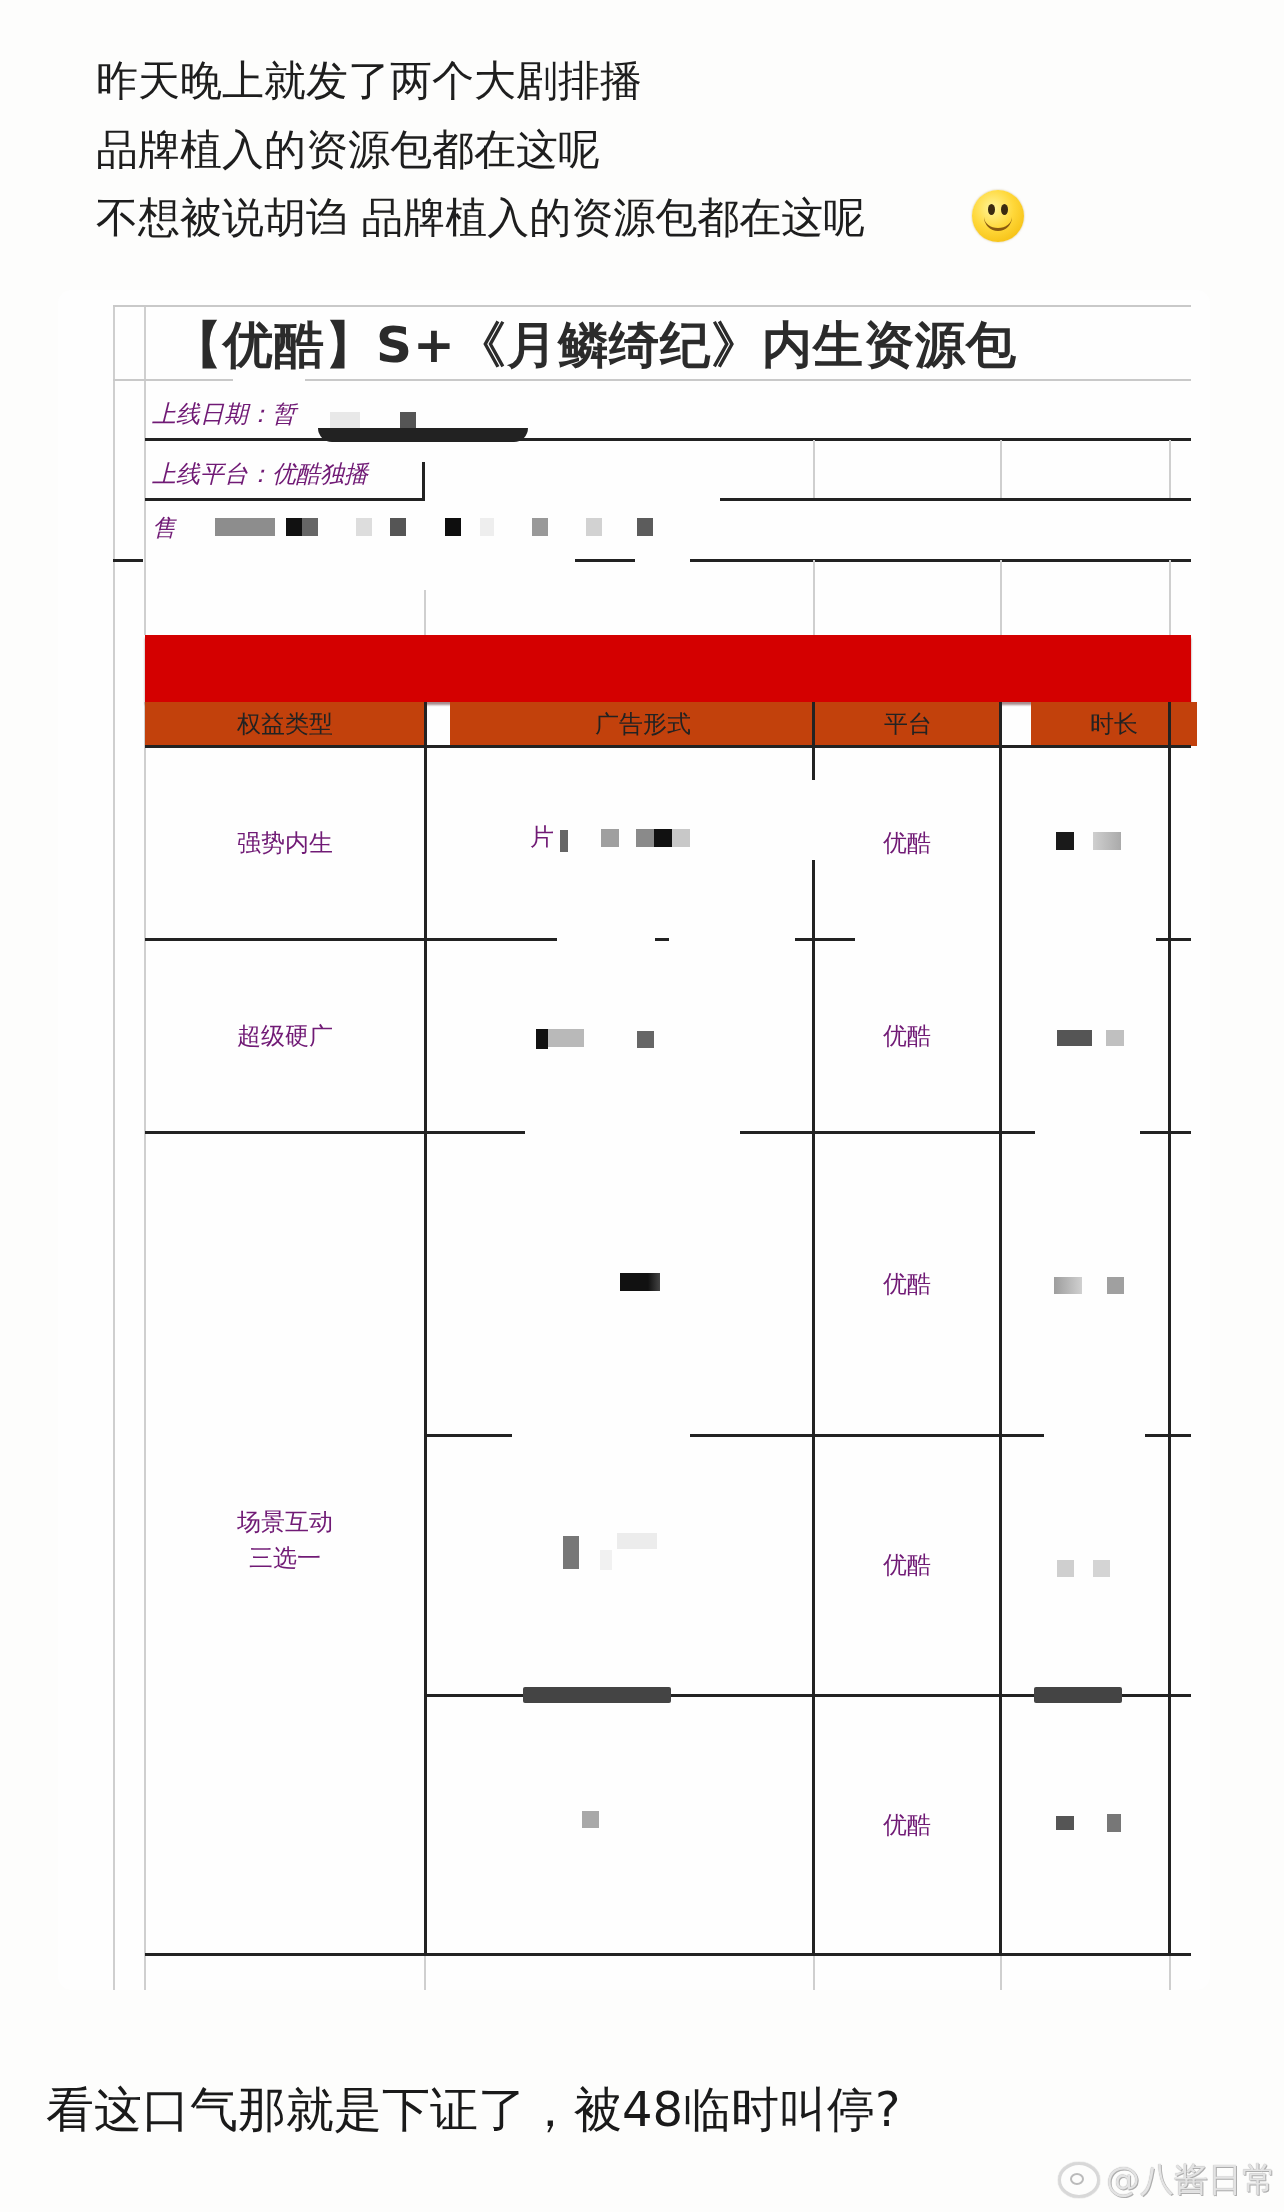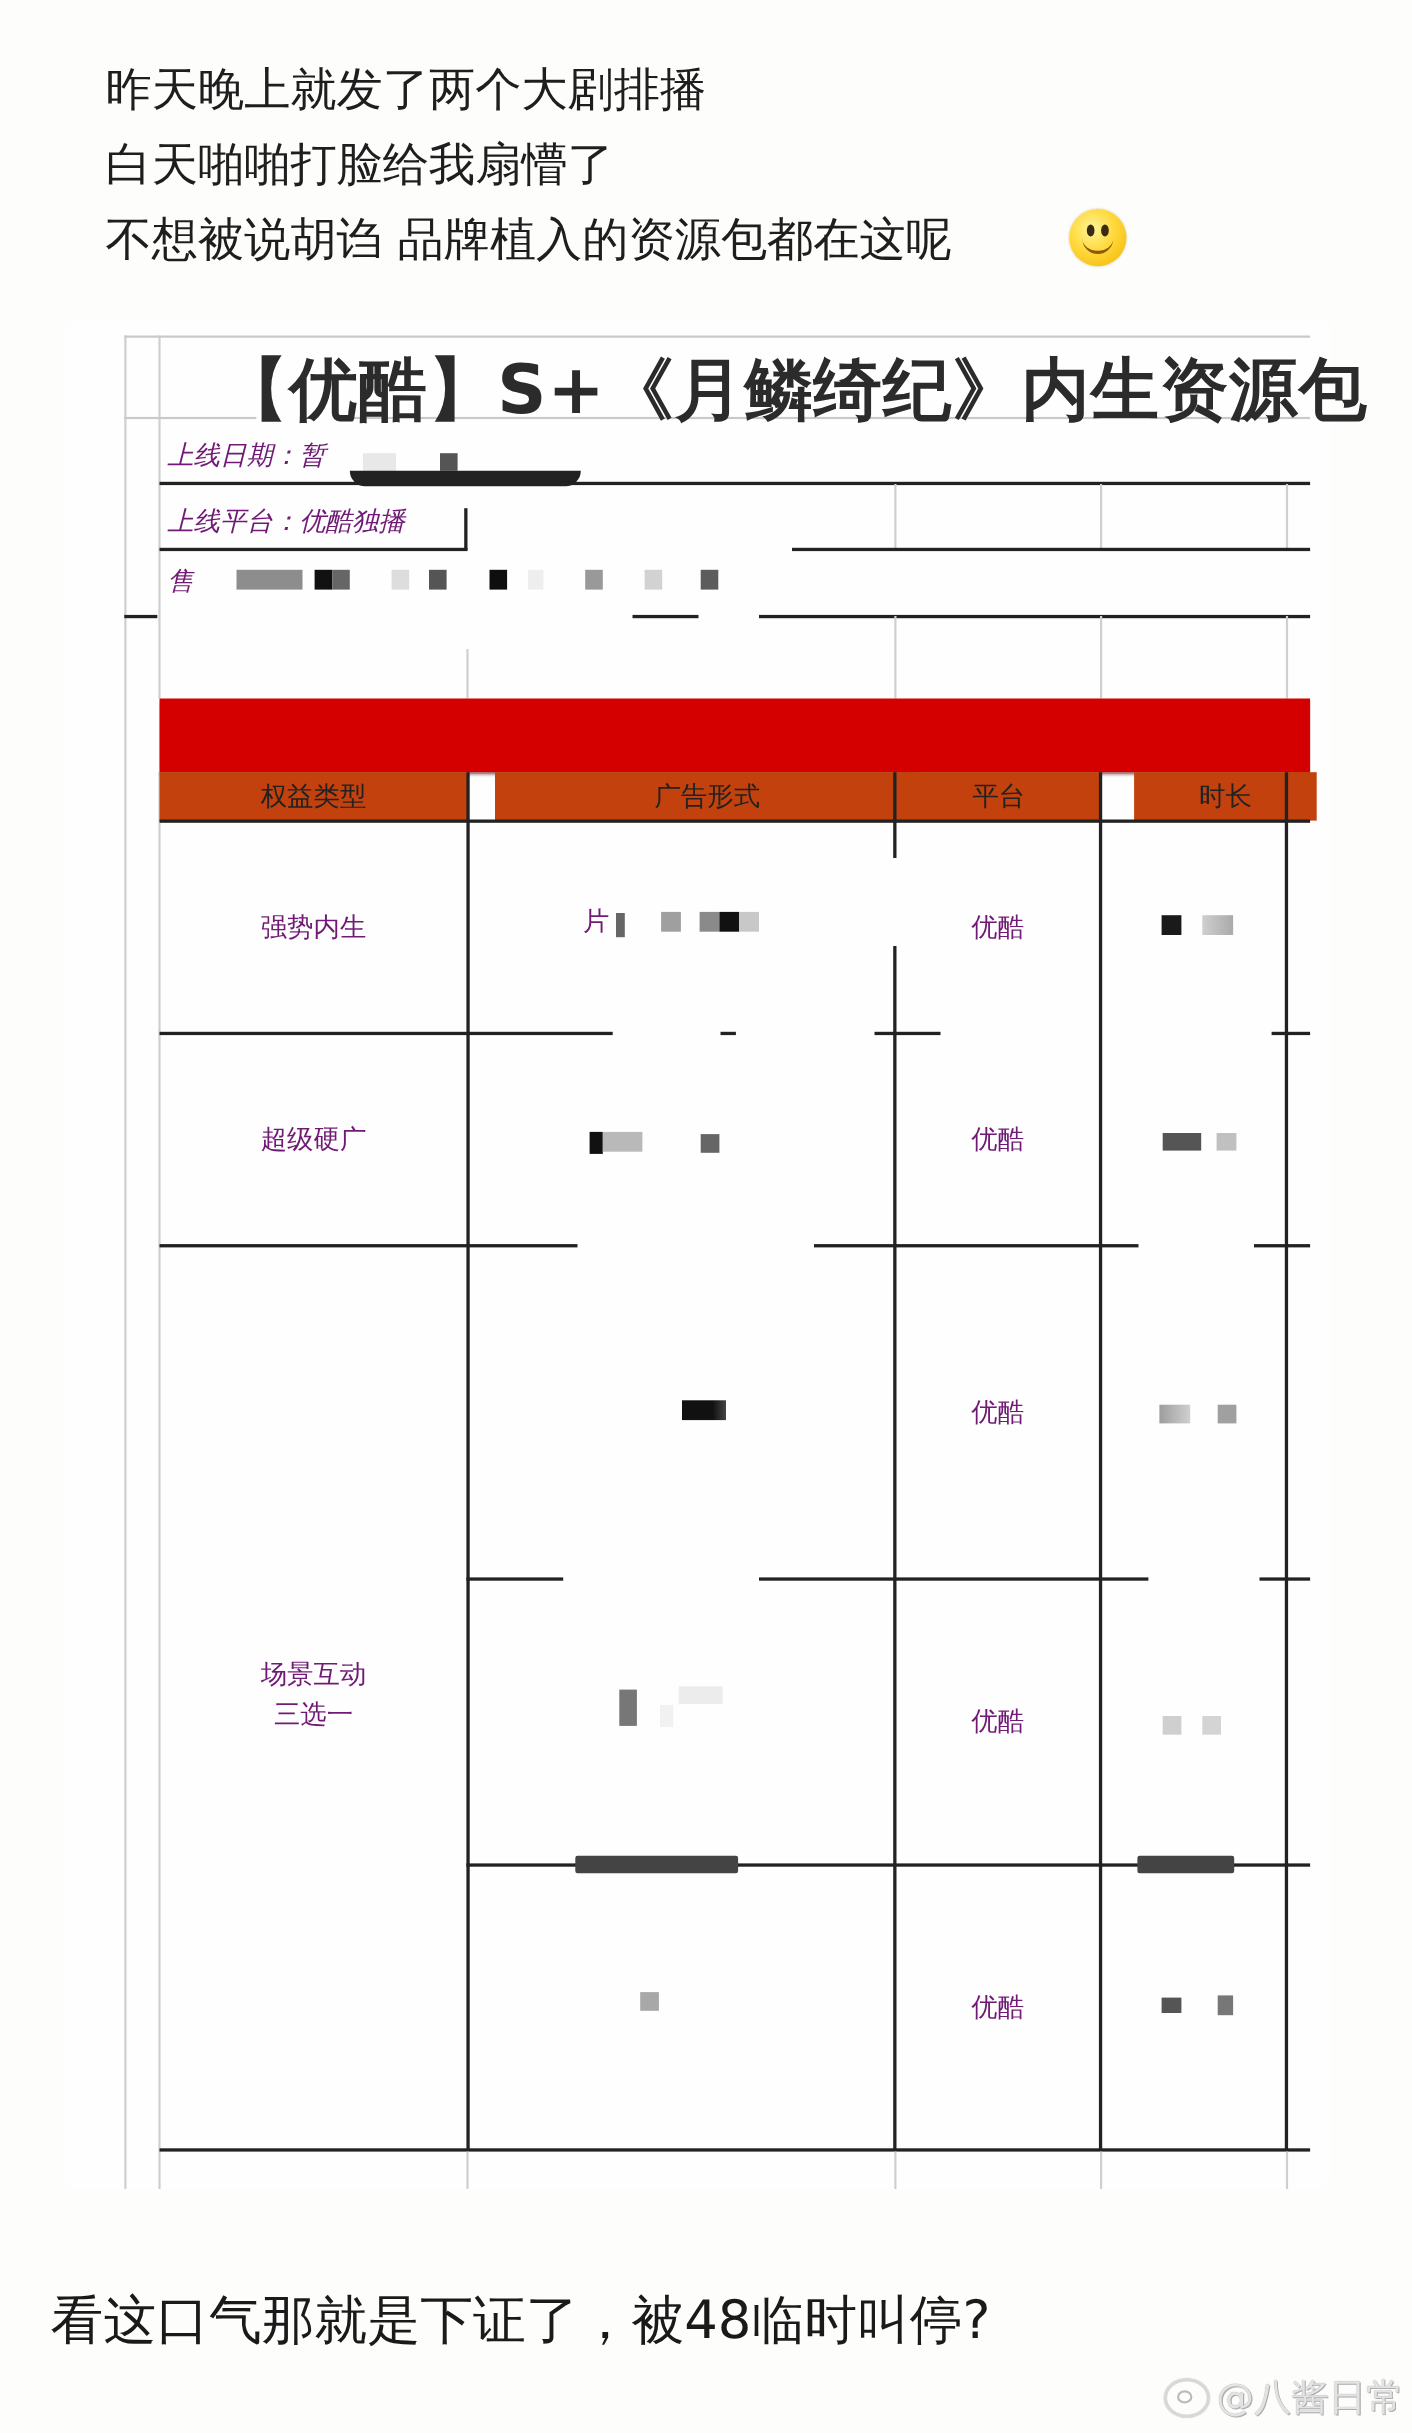--- a/index.html
+++ b/index.html
@@ -12,38 +12,38 @@
            box-shadow:0 0 2px rgba(160,120,0,0.5); }
   .emoji .eye { position:absolute; top:14px; width:7px; height:11px; border-radius:50%; background:#3a2a10; }
   .emoji .mouth { position:absolute; left:12px; top:22px; width:28px; height:16px; border-bottom:3px solid #8a5a10; border-radius:0 0 16px 16px; }
 
   .sheet { position:absolute; left:58px; top:290px; width:1152px; height:1700px; background:#fefefe;
            border-radius:14px; }
   .hline { position:absolute; background:#222; height:3px; }
   .hline.light { background:#c9c9c9; height:2px; }
   .vline { position:absolute; background:#222; width:3px; }
   .vline.light { background:#cfcfcf; width:2px; }
-  .title { position:absolute; left:172px; top:312px; font-size:62px; font-weight:bold; color:#2b2b2b; white-space:nowrap; letter-spacing:1px;margin-left:28px; }
+  .title { position:absolute; left:172px; top:312px; font-size:50px; font-weight:bold; color:#2b2b2b; white-space:nowrap; letter-spacing:1px; }
   .meta { position:absolute; font-size:24px; color:#701a75; white-space:nowrap;font-style:italic; }
   .redbar { position:absolute; left:145px; top:635px; width:1046px; height:67px; background:#d40000;
             box-shadow:0 3px 2px rgba(60,0,0,0.45); }
   .hdr { position:absolute; top:702px; height:44px; background:#c2410c; font-size:24px; color:#222;
          display:flex; align-items:center; justify-content:center; }
   .cell { position:absolute; font-size:24px; color:#701a75; display:flex; align-items:center; justify-content:center; text-align:center; line-height:36px; }
   .post-bottom { position:absolute; left:46px; top:2082px; font-size:48px; line-height:54px; color:#1a1a1a; white-space:nowrap; }
   .wm { position:absolute; left:1058px; top:2160px; height:40px; display:flex; align-items:center; gap:6px; color:#e3e3e3;
         font-size:34px; text-shadow:0 0 1px #9a9a9a, 1px 1px 0 #b0b0b0; white-space:nowrap; }
   .wm .logo { width:36px; height:30px; border-radius:50%; border:3px solid #d8d8d8; box-shadow:0 0 1px #999; position:relative; }
   .wm .logo::after { content:""; position:absolute; left:9px; top:8px; width:10px; height:8px; border-radius:50%; border:2px solid #bbb; }
 </style>
 </head>
 <body>
 
 <div class="post-line" style="top:58px;">昨天晚上就发了两个大剧排播</div>
-<div class="post-line" style="top:127px;">白天啪啪打脸给我扇懵了</div>
+<div class="post-line" style="top:127px;">品牌植入的资源包都在这呢</div>
 <div class="post-line" style="top:195px;">不想被说胡诌 品牌植入的资源包都在这呢</div>
 <div class="emoji">
   <span class="eye" style="left:16px;"></span>
     <span class="eye" style="left:29px;"></span>
   <span class="mouth"></span>
 </div>
 
 <div class="sheet"></div>
 
 <div class="vline light" style="left:113px; top:305px; height:1685px;"></div>

